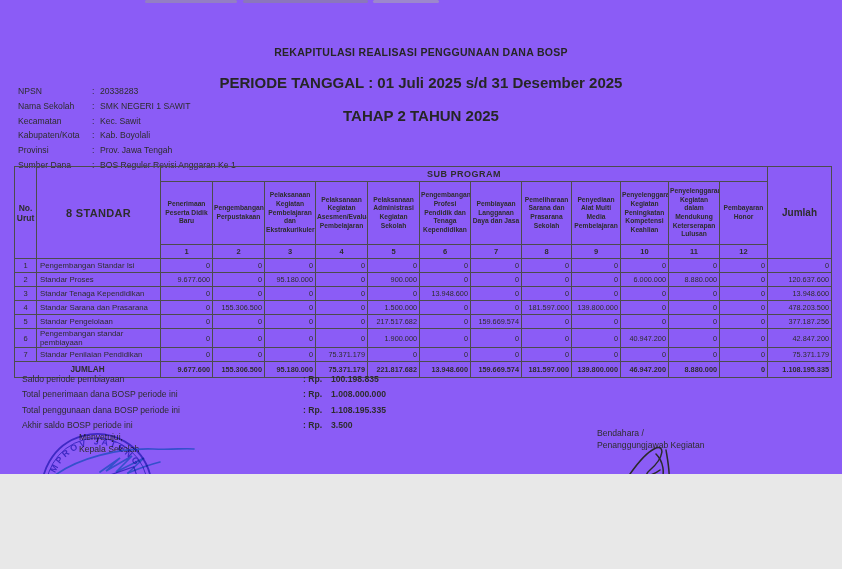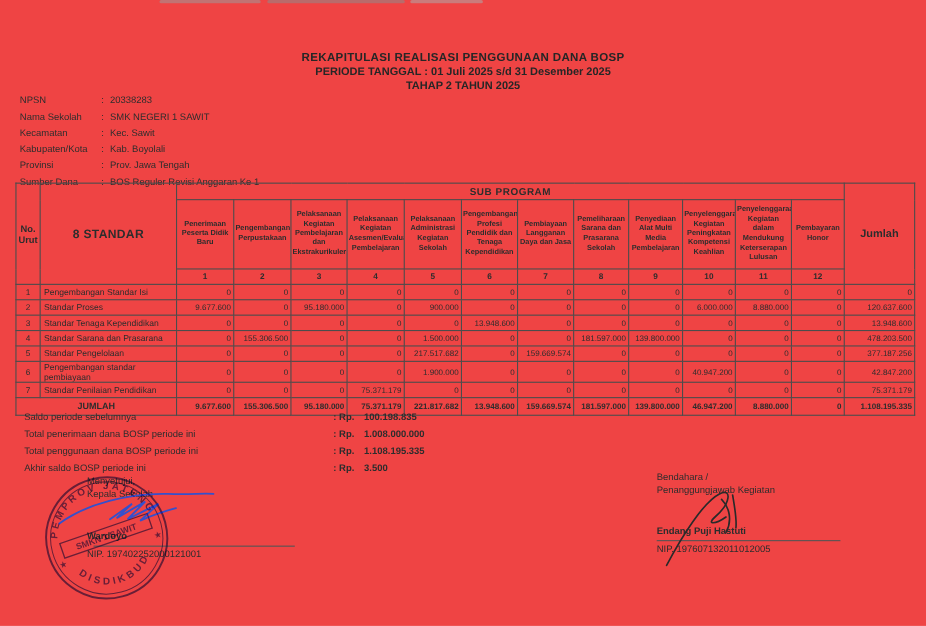--- a/index.html
+++ b/index.html
@@ -1,23 +1,23 @@
 <!DOCTYPE html>
 <html><head>
 <meta charset="utf-8">
 <style>
   html,body{margin:0;padding:0;background:#e8e8e8;}
-  .page{position:relative;width:842px;height:569px;background:#ef4444;overflow:hidden;
+  .page{position:relative;width:842px;height:474px;background:#8b5cf6;overflow:hidden;
         font-family:"Liberation Sans",sans-serif;color:#2d2d2d;}
   
   .artifact{position:absolute;top:0;height:3px;border-radius:2px;opacity:.55;}
   
   .title{position:absolute;left:0;top:46px;width:842px;text-align:center;font-weight:bold;color:#262626;}
   .title .t1{font-size:10.5px;letter-spacing:.3px;}
-  .title .t2,.title .t3{font-size:10px;margin-top:2px;}
+  .title .t2,.title .t3{font-size:15px;margin-top:16px;}
   
   .info{position:absolute;left:18px;top:86px;font-size:8.6px;}
   .info .row{display:flex;height:14.8px;}
   .info .lab{width:74px;}
   .info .col{width:8px;}
   
   .tblwrap{position:absolute;left:14px;top:166px;}
   table{border-collapse:collapse;table-layout:fixed;width:817px;border:1.5px solid #3a3a3a;}
   th,td{border:1px solid #4c4c4c;overflow:hidden;padding:0;}
   th.subprog{font-size:9px;height:14px;font-weight:bold;letter-spacing:.5px;}
@@ -329,21 +329,21 @@
           <td class="val">0</td>
           <td class="jum">1.108.195.335</td>
         </tr>
       </tfoot>
     </table>
   </div>
 
   <div class="summary">
 
       <div class="row">
-        <span class="lab">Saldo periode sebelumnya</span>
+        <span class="lab">Saldo periode pembiayaan</span>
         <span class="cur">Rp.</span>
         <span class="val">100.198.835</span>
       </div>
 
       <div class="row">
         <span class="lab">Total penerimaan dana BOSP periode ini</span>
         <span class="cur">Rp.</span>
         <span class="val">1.008.000.000</span>
       </div>
 

